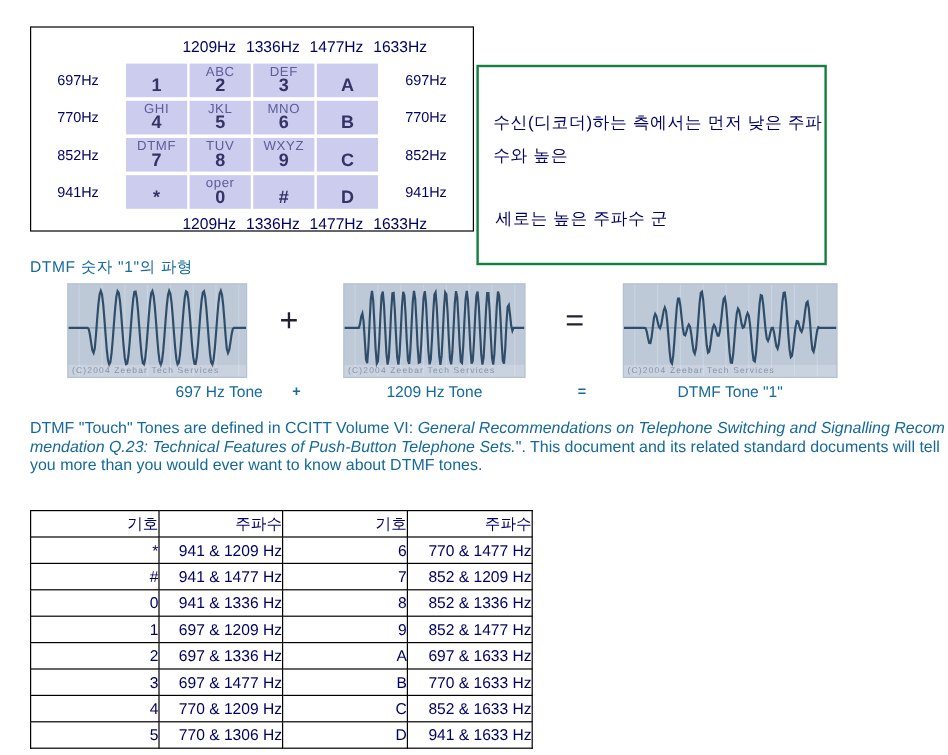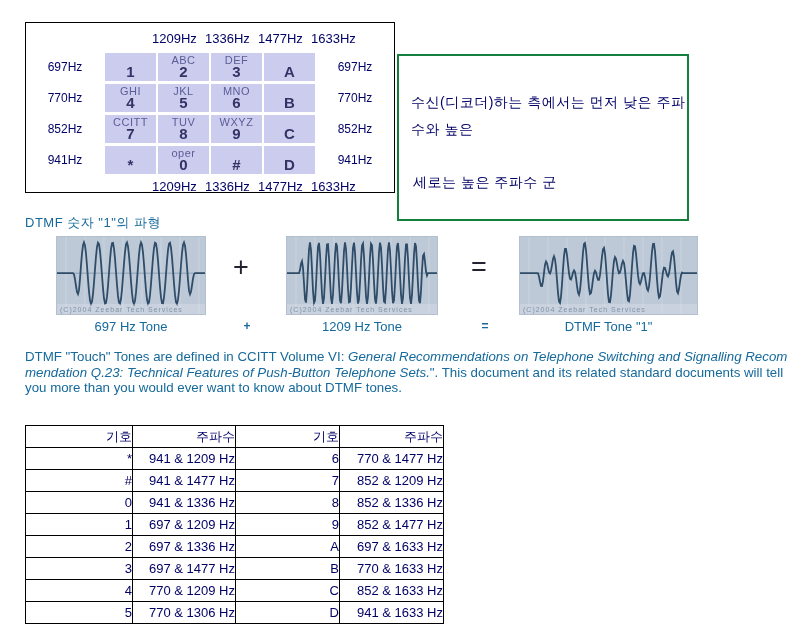--- a/index.html
+++ b/index.html
@@ -30,21 +30,21 @@
   .wavebox svg{display:block;}
   #wavebox-1{left:57px;}
   #wavebox-2{left:287px;}
   #wavebox-3{left:520px;}
   .wmstrip{position:absolute;left:0;right:0;bottom:0;height:10px;background:rgba(255,255,255,0.18);}
   .wm{position:absolute;left:3px;bottom:1px;font-size:7px;color:#8094a8;letter-spacing:1px;white-space:nowrap;}
   .opsign{position:absolute;top:252px;font-size:27px;color:#222233;}
   #plus-big{left:233px;}
   #eq-big{left:471px;}
   .wcap{position:absolute;top:319px;font-size:13px;color:#15699b;text-align:center;}
-  #cap1{left:57px;width:148px;}
+  #cap1{left:71px;width:148px;text-align:right;}
   #cap-plus{left:239px;width:16px;font-weight:bold;font-size:12px;}
   #cap2{left:287px;width:150px;}
   #cap-eq{left:477px;width:16px;font-weight:bold;font-size:12px;}
   #cap3{left:520px;width:177px;}
 
   
   .para{position:absolute;left:25px;top:349px;width:764px;font-size:13.3px;line-height:15.5px;
         color:#15699b;word-break:break-all;}
   .para .ital{font-style:italic;text-align:center;}
 
@@ -104,21 +104,21 @@
           <span class="knum">6</span>
         </div>
       <div class="kbtn">
           <span class="kletters"></span>
           <span class="knum">B</span>
         </div>
       <div class="kfreq-side">770Hz</div>
 
       <div class="kfreq-side">852Hz</div>
       <div class="kbtn">
-          <span class="kletters">CCITT</span>
+          <span class="kletters">DTMF</span>
           <span class="knum">7</span>
         </div>
       <div class="kbtn">
           <span class="kletters">TUV</span>
           <span class="knum">8</span>
         </div>
       <div class="kbtn">
           <span class="kletters">WXYZ</span>
           <span class="knum">9</span>
         </div>

